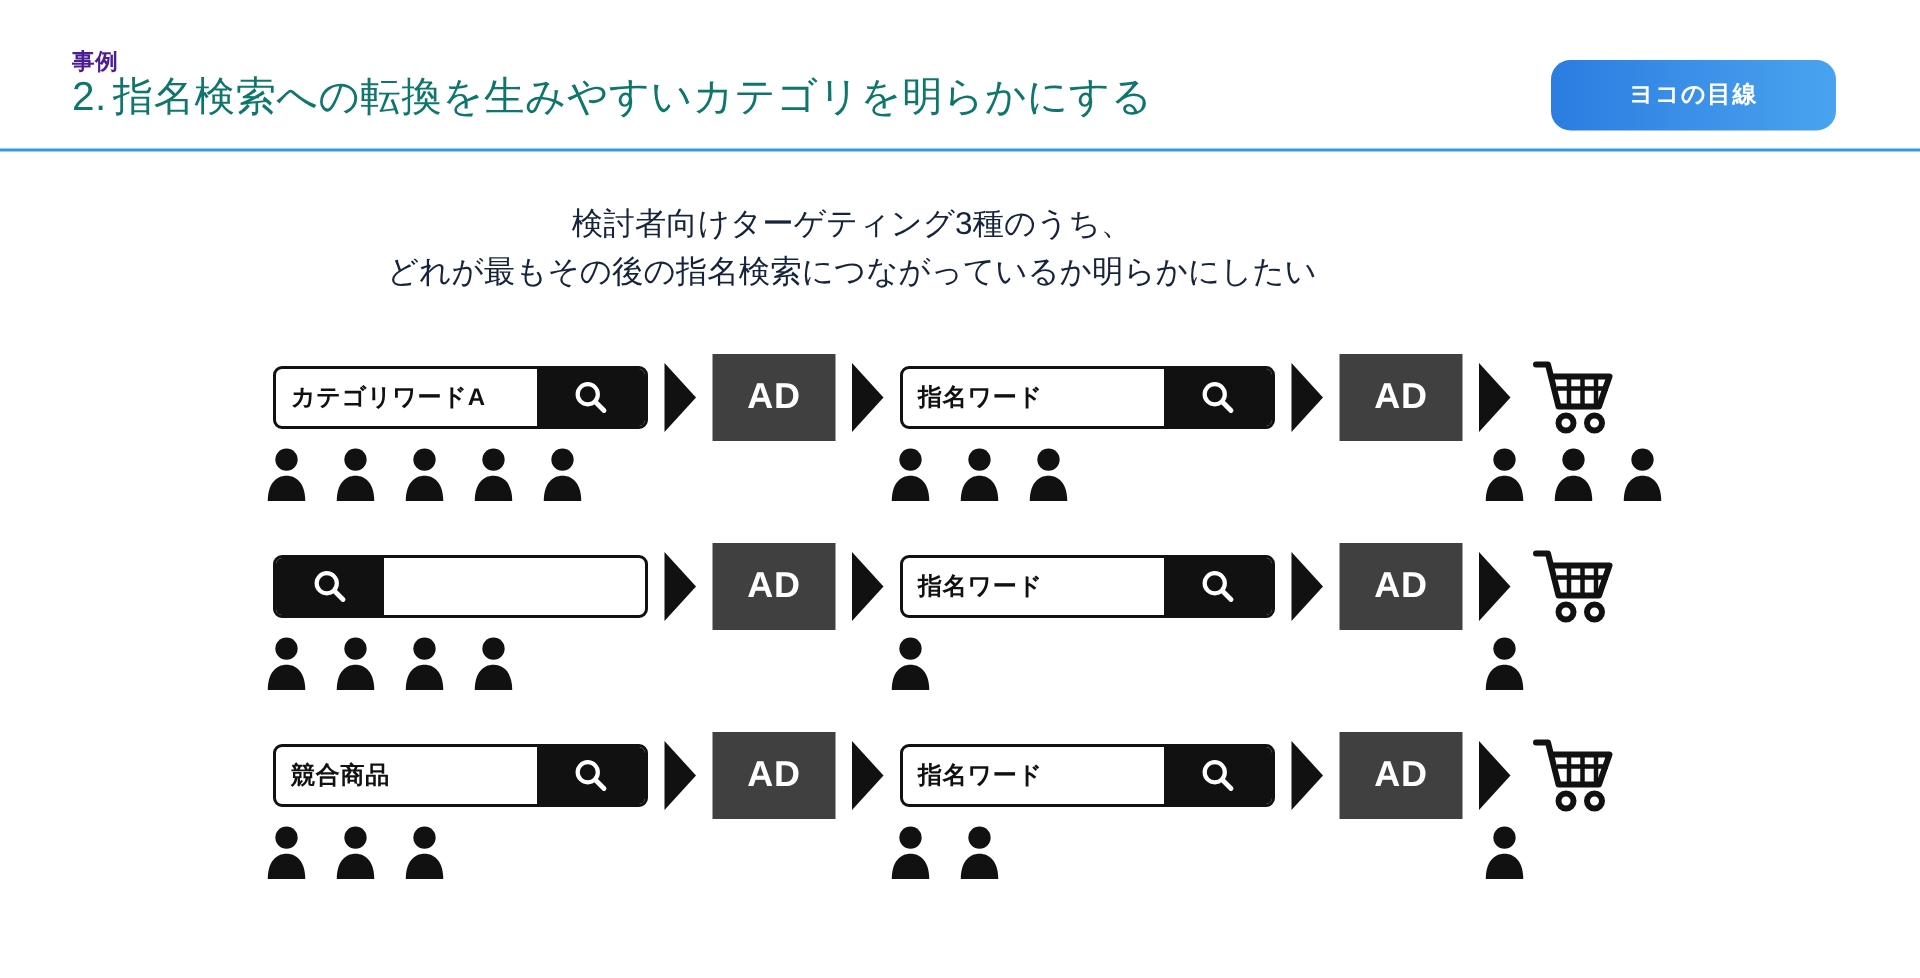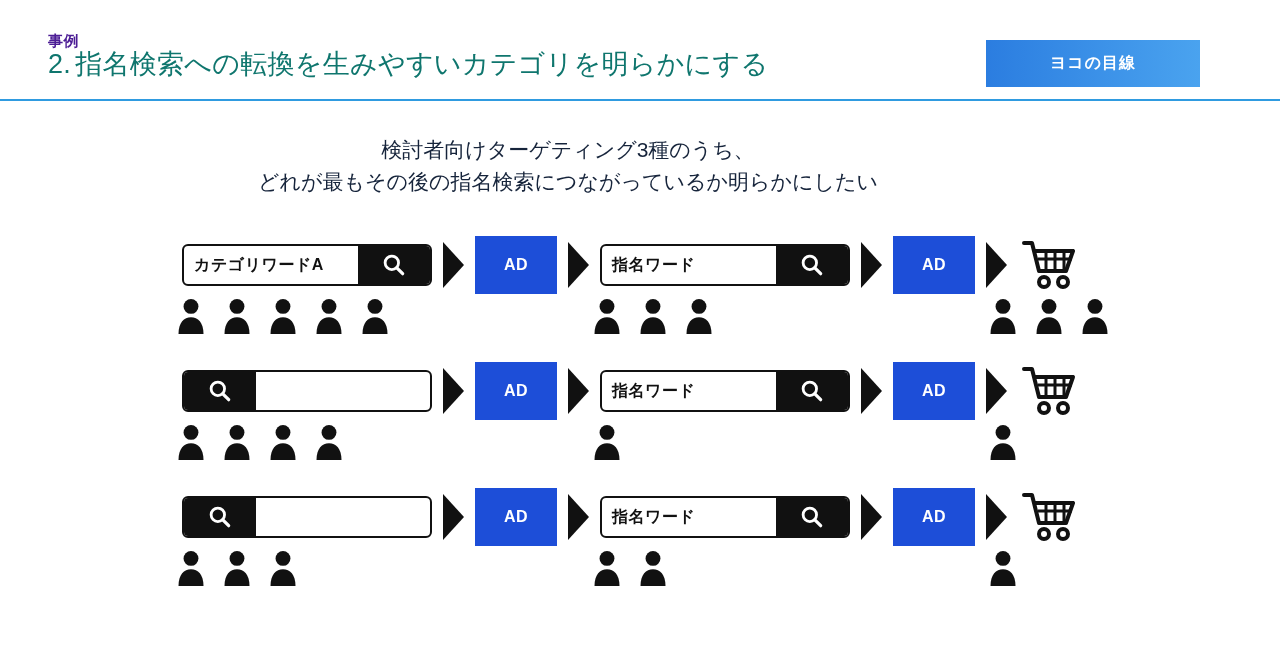--- a/index.html
+++ b/index.html
@@ -20,25 +20,25 @@
     position: absolute; left: 48px; top: 32px;
     font-size: 15px; font-weight: bold; color: #4c1d95; letter-spacing: .5px;
   }
   .title {
     position: absolute; left: 48px; top: 46px;
     font-size: 27px; font-weight: normal; color: #0f766e; letter-spacing: .3px;
     white-space: nowrap;
   }
   .title .num { margin-right: 4px; }
   .badge {
-    position: absolute; right: 80px; top: 40px;
-    width: 214px; height: 47px;
+    position: absolute; right: 56px; top: 40px;
+    width: 190px; height: 47px;
     background: linear-gradient(90deg,#2b7de0 0%, #4aa3ef 100%);
     color: #fff; font-size: 16px; font-weight: bold; letter-spacing: 1px;
-    display: flex; align-items: center; justify-content: center;
+    display: flex; align-items: center; justify-content: center; border-radius: 13px;
   }
 
   
   .lead {
     position: absolute; left: 0; top: 134px; width: 1136px;
     text-align: center; color: #16243b;
     font-size: 21px; line-height: 1.5; font-weight: 500;
   }
 
   
@@ -72,22 +72,22 @@
   .arrow {
     width: 0; height: 0;
     border-top: 23px solid transparent;
     border-bottom: 23px solid transparent;
     border-left: 21px solid #111;
     margin: 0 11px;
   }
 
   
   .ad {
-    width: 82px; height: 58px; background: #1d4ed8;
-    color: #fff; font-size: 16px; font-weight: bold;
+    width: 82px; height: 58px; background: #404040;
+    color: #fff; font-size: 24px; font-weight: bold;
     display: flex; align-items: center; justify-content: center;
     letter-spacing: .5px;
   }
 
   
   .cart { width: 68px; height: 58px; display:flex; align-items:center; justify-content:center;}
 
   
   .people {
     position: absolute; top: 62px;
@@ -293,20 +293,21 @@
             <circle cx="12" cy="7" r="6.2" fill="#111"></circle>
             <path d="M1.6 30 C1.6 20.5 6.2 16 12 16 C17.8 16 22.4 20.5 22.4 30 Z" fill="#111"></path>
           </svg>
       </div>
     </div>
 
     <div class="row">
       <div class="flow">
 
         <div class="searchbox">
+          <div class="kw">競合商品</div>
           <div class="btn">
             <svg class="mag" width="26" height="26" viewBox="0 0 24 24">
               <circle cx="10" cy="10" r="6.2" fill="none" stroke="#fff" stroke-width="2.6"></circle>
               <line x1="14.6" y1="14.6" x2="20" y2="20" stroke="#fff" stroke-width="3" stroke-linecap="round"></line>
             </svg>
           </div>
         </div>
 
         <div class="arrow"></div>
         <div class="ad">AD</div>

